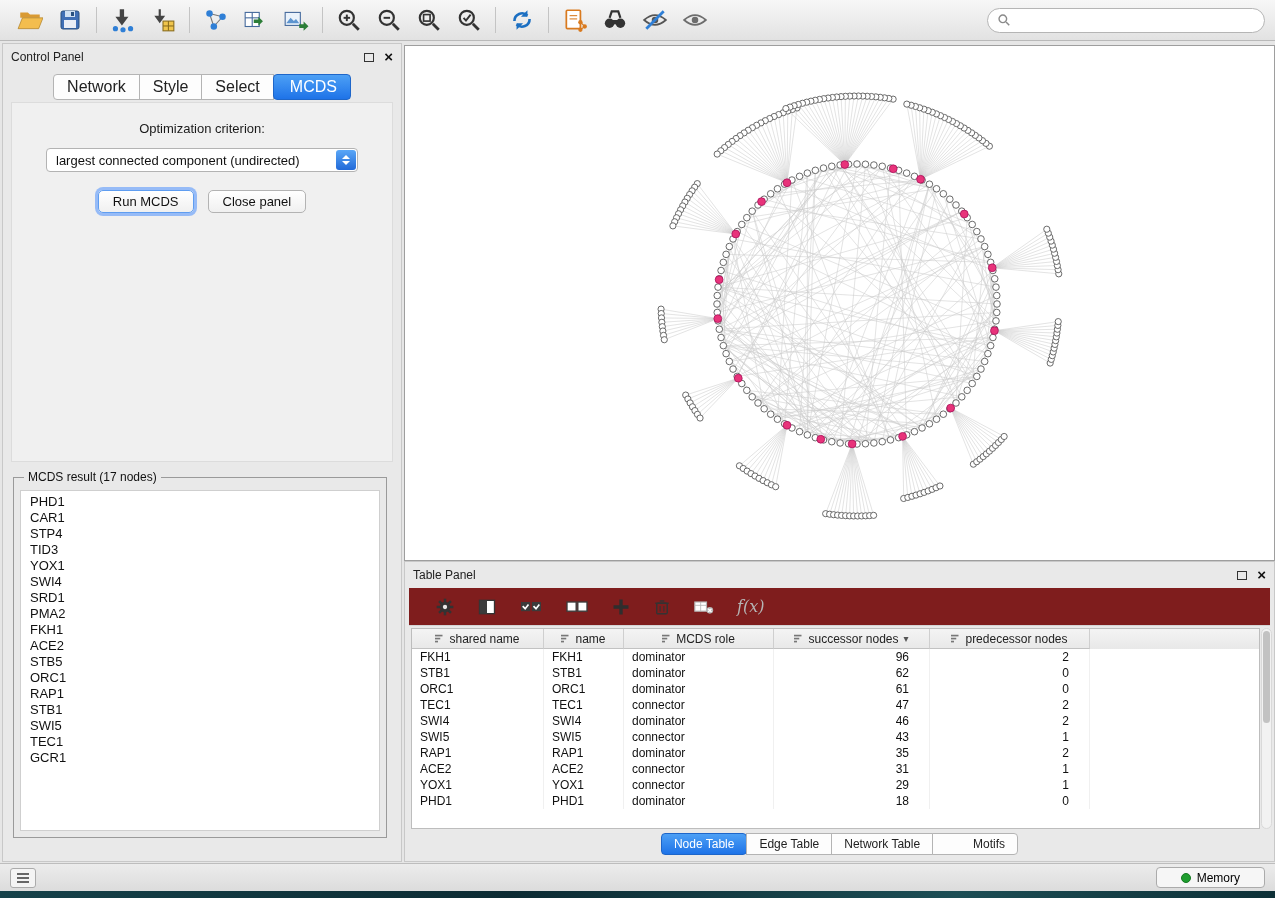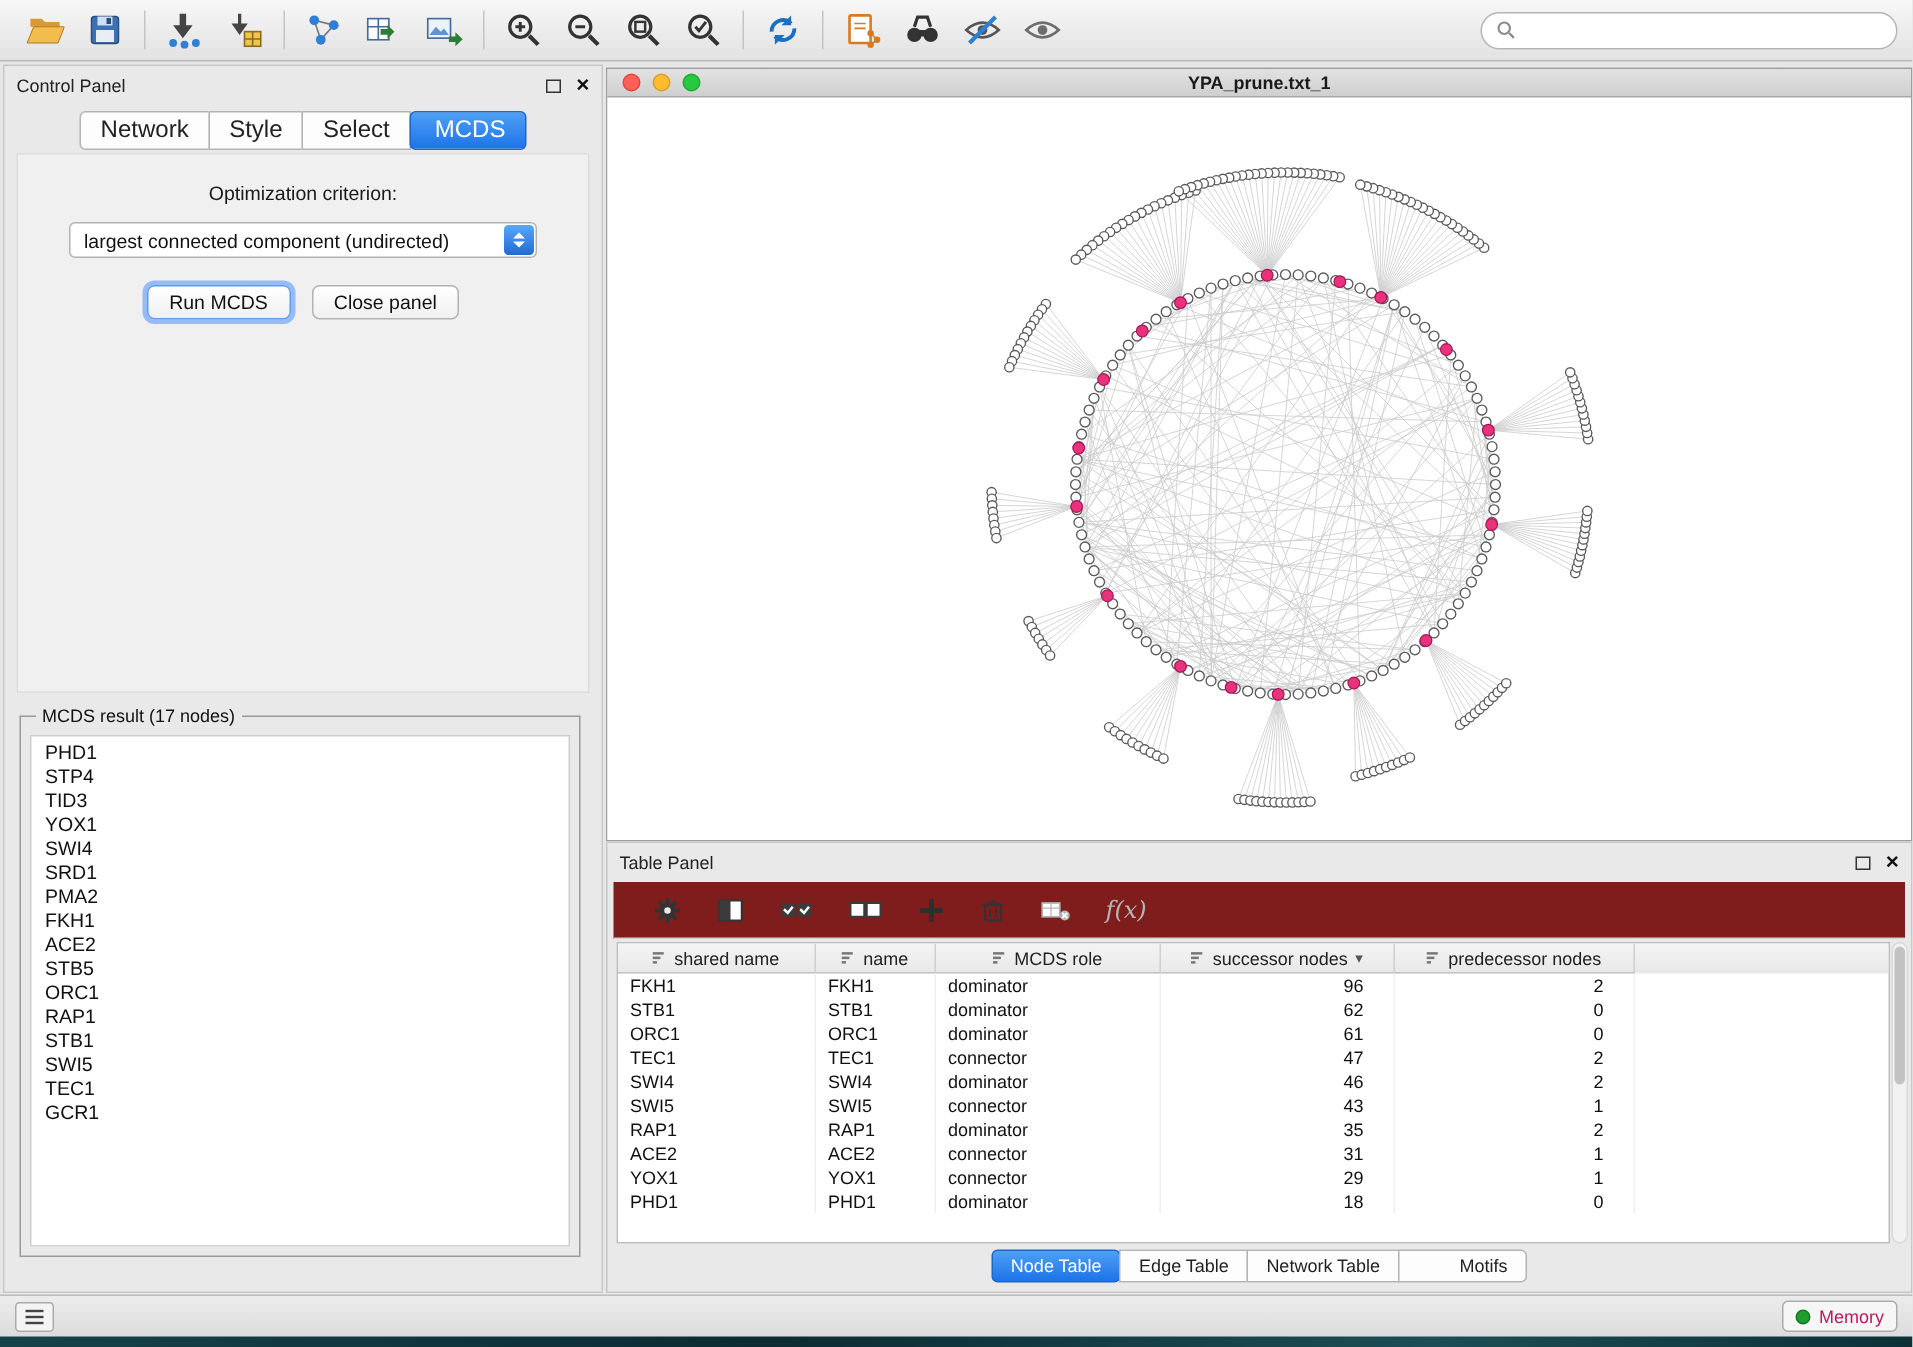--- a/index.html
+++ b/index.html
@@ -97,21 +97,21 @@
   .tp-tab:last-child { border-radius:0 4px 4px 0;padding-left:40px; }
   .tp-tab.selected { background:linear-gradient(#4da0f5,#1e73e8); color:#fff; border-color:#1e66c9; border-radius:4px; }
 
   
   .statusbar { position:absolute; left:0; top:863px; width:1275px; height:28px;
     background:linear-gradient(#ececec,#dcdcdc); border-top:1px solid #bdbdbd;
     display:flex; align-items:center; padding:0 10px; }
   .menu-btn { width:26px; height:20px; border:1px solid #ababab; border-radius:3px; background:#f4f4f4;
     display:flex; align-items:center; justify-content:center; }
   .memory-btn { margin-left:auto; height:21px; border:1px solid #ababab; border-radius:4px;
-    background:#f6f6f6; display:flex; align-items:center; gap:6px; padding:0 8px; font-size:12px; color:#be185d; }
+    background:#f6f6f6; display:flex; align-items:center; gap:6px; padding:0 24px; font-size:12px; color:#000000; }
   .mem-dot { width:10px; height:10px; border-radius:50%; background:#1f9d2f; border:1px solid #157a22; }
   .desktop-strip { position:absolute; left:0; top:891px; width:1275px; height:7px;
     background:linear-gradient(90deg,#16424a,#0c2b33 40%,#1d4e55 75%,#0d3037); }
 </style>
 </head>
 <body>
 
 <div class="app">
 
   <div class="toolbar">
@@ -278,20 +278,21 @@
       </div>
       <div class="btn-row">
         <button class="mac-btn focused">Run MCDS</button>
         <button class="mac-btn">Close panel</button>
       </div>
     </div>
     <fieldset class="result-fieldset">
       <legend>MCDS result (17 nodes)</legend>
       <div class="result-list">
           <div class="result-item">PHD1</div>
+          <div class="result-item">CAR1</div>
           <div class="result-item">STP4</div>
           <div class="result-item">TID3</div>
           <div class="result-item">YOX1</div>
           <div class="result-item">SWI4</div>
           <div class="result-item">SRD1</div>
           <div class="result-item">PMA2</div>
           <div class="result-item">FKH1</div>
           <div class="result-item">ACE2</div>
           <div class="result-item">STB5</div>
           <div class="result-item">ORC1</div>
@@ -300,28 +301,20 @@
           <div class="result-item">SWI5</div>
           <div class="result-item">TEC1</div>
           <div class="result-item">GCR1</div>
         </div>
     </fieldset>
   </div>
 
   <div class="right-area">
 
     <div class="net-window">
-      <div class="net-titlebar">
-        <span class="lights">
-          <span class="light red"></span>
-          <span class="light yellow"></span>
-          <span class="light green"></span>
-        </span>
-        <span class="net-title">YPA_prune.txt_1</span>
-      </div>
       <div class="net-canvas-wrap">
         <svg width="869" height="495" viewBox="0 0 869 495">
             <g stroke="#9a9a9a" stroke-width="0.55" opacity="0.5">
               <line x1="589.7067869726001" y1="283.23570529394686" x2="402.35531581404496" y2="388.90227397595805"></line>
               <line x1="313.0207576262725" y1="274.8751352357452" x2="336.7822587748881" y2="178.47093545763818"></line>
               <line x1="316.0681455603527" y1="224.49580699974192" x2="468.87513523574523" y2="119.02075762627246"></line>
               <line x1="318.3390786888036" y1="299.6504275397284" x2="426.7642947060532" y2="395.70678697260007"></line>
               <line x1="452" y1="118" x2="531.5290645423618" y2="142.7822587748881"></line>
               <line x1="460.4529896391201" y1="397.7445775912645" x2="312.2554224087355" y2="266.45298963912006"></line>
               <line x1="501.644684185955" y1="127.09772602404192" x2="359.1628278462887" y2="153.2084952560458"></line>

